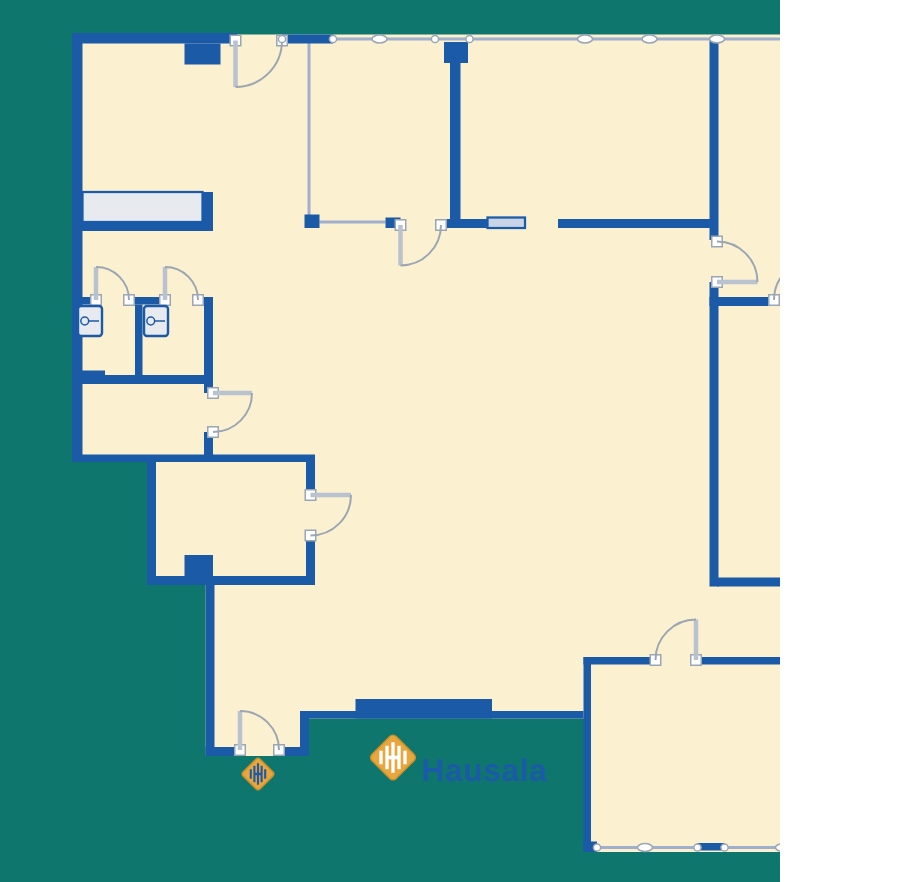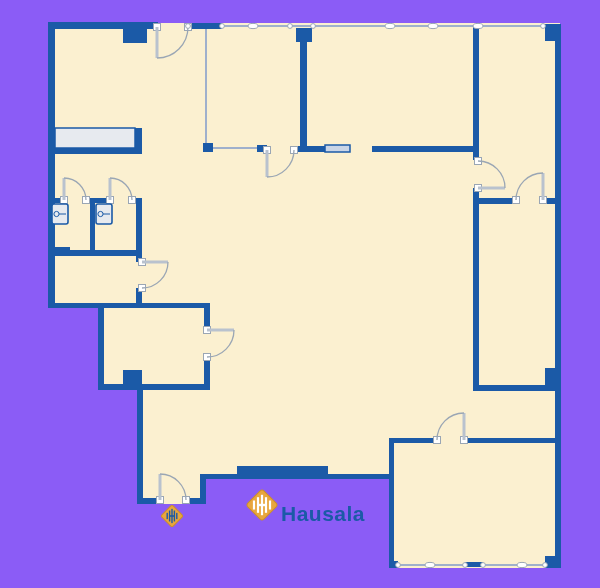--- a/index.html
+++ b/index.html
@@ -1,16 +1,16 @@
 <!DOCTYPE html>
 <html><head>
 <meta charset="utf-8">
 <style>
   html,body{margin:0;padding:0;background:#ffffff;}
-  .canvas{position:relative;width:600px;height:588px;background:#8b5cf6;overflow:hidden;
+  .canvas{position:relative;width:520px;height:588px;background:#0f766e;overflow:hidden;
           font-family:"Liberation Sans", sans-serif;}
   svg{display:block;}
   .logo-text{font-family:"Liberation Sans", sans-serif;font-weight:bold;letter-spacing:.5px;}
 </style>
 </head>
 <body>
 
 <div class="canvas">
   <svg id="plan-svg" width="600" height="588" viewBox="0 0 600 588">
     <g id="g-floor">

